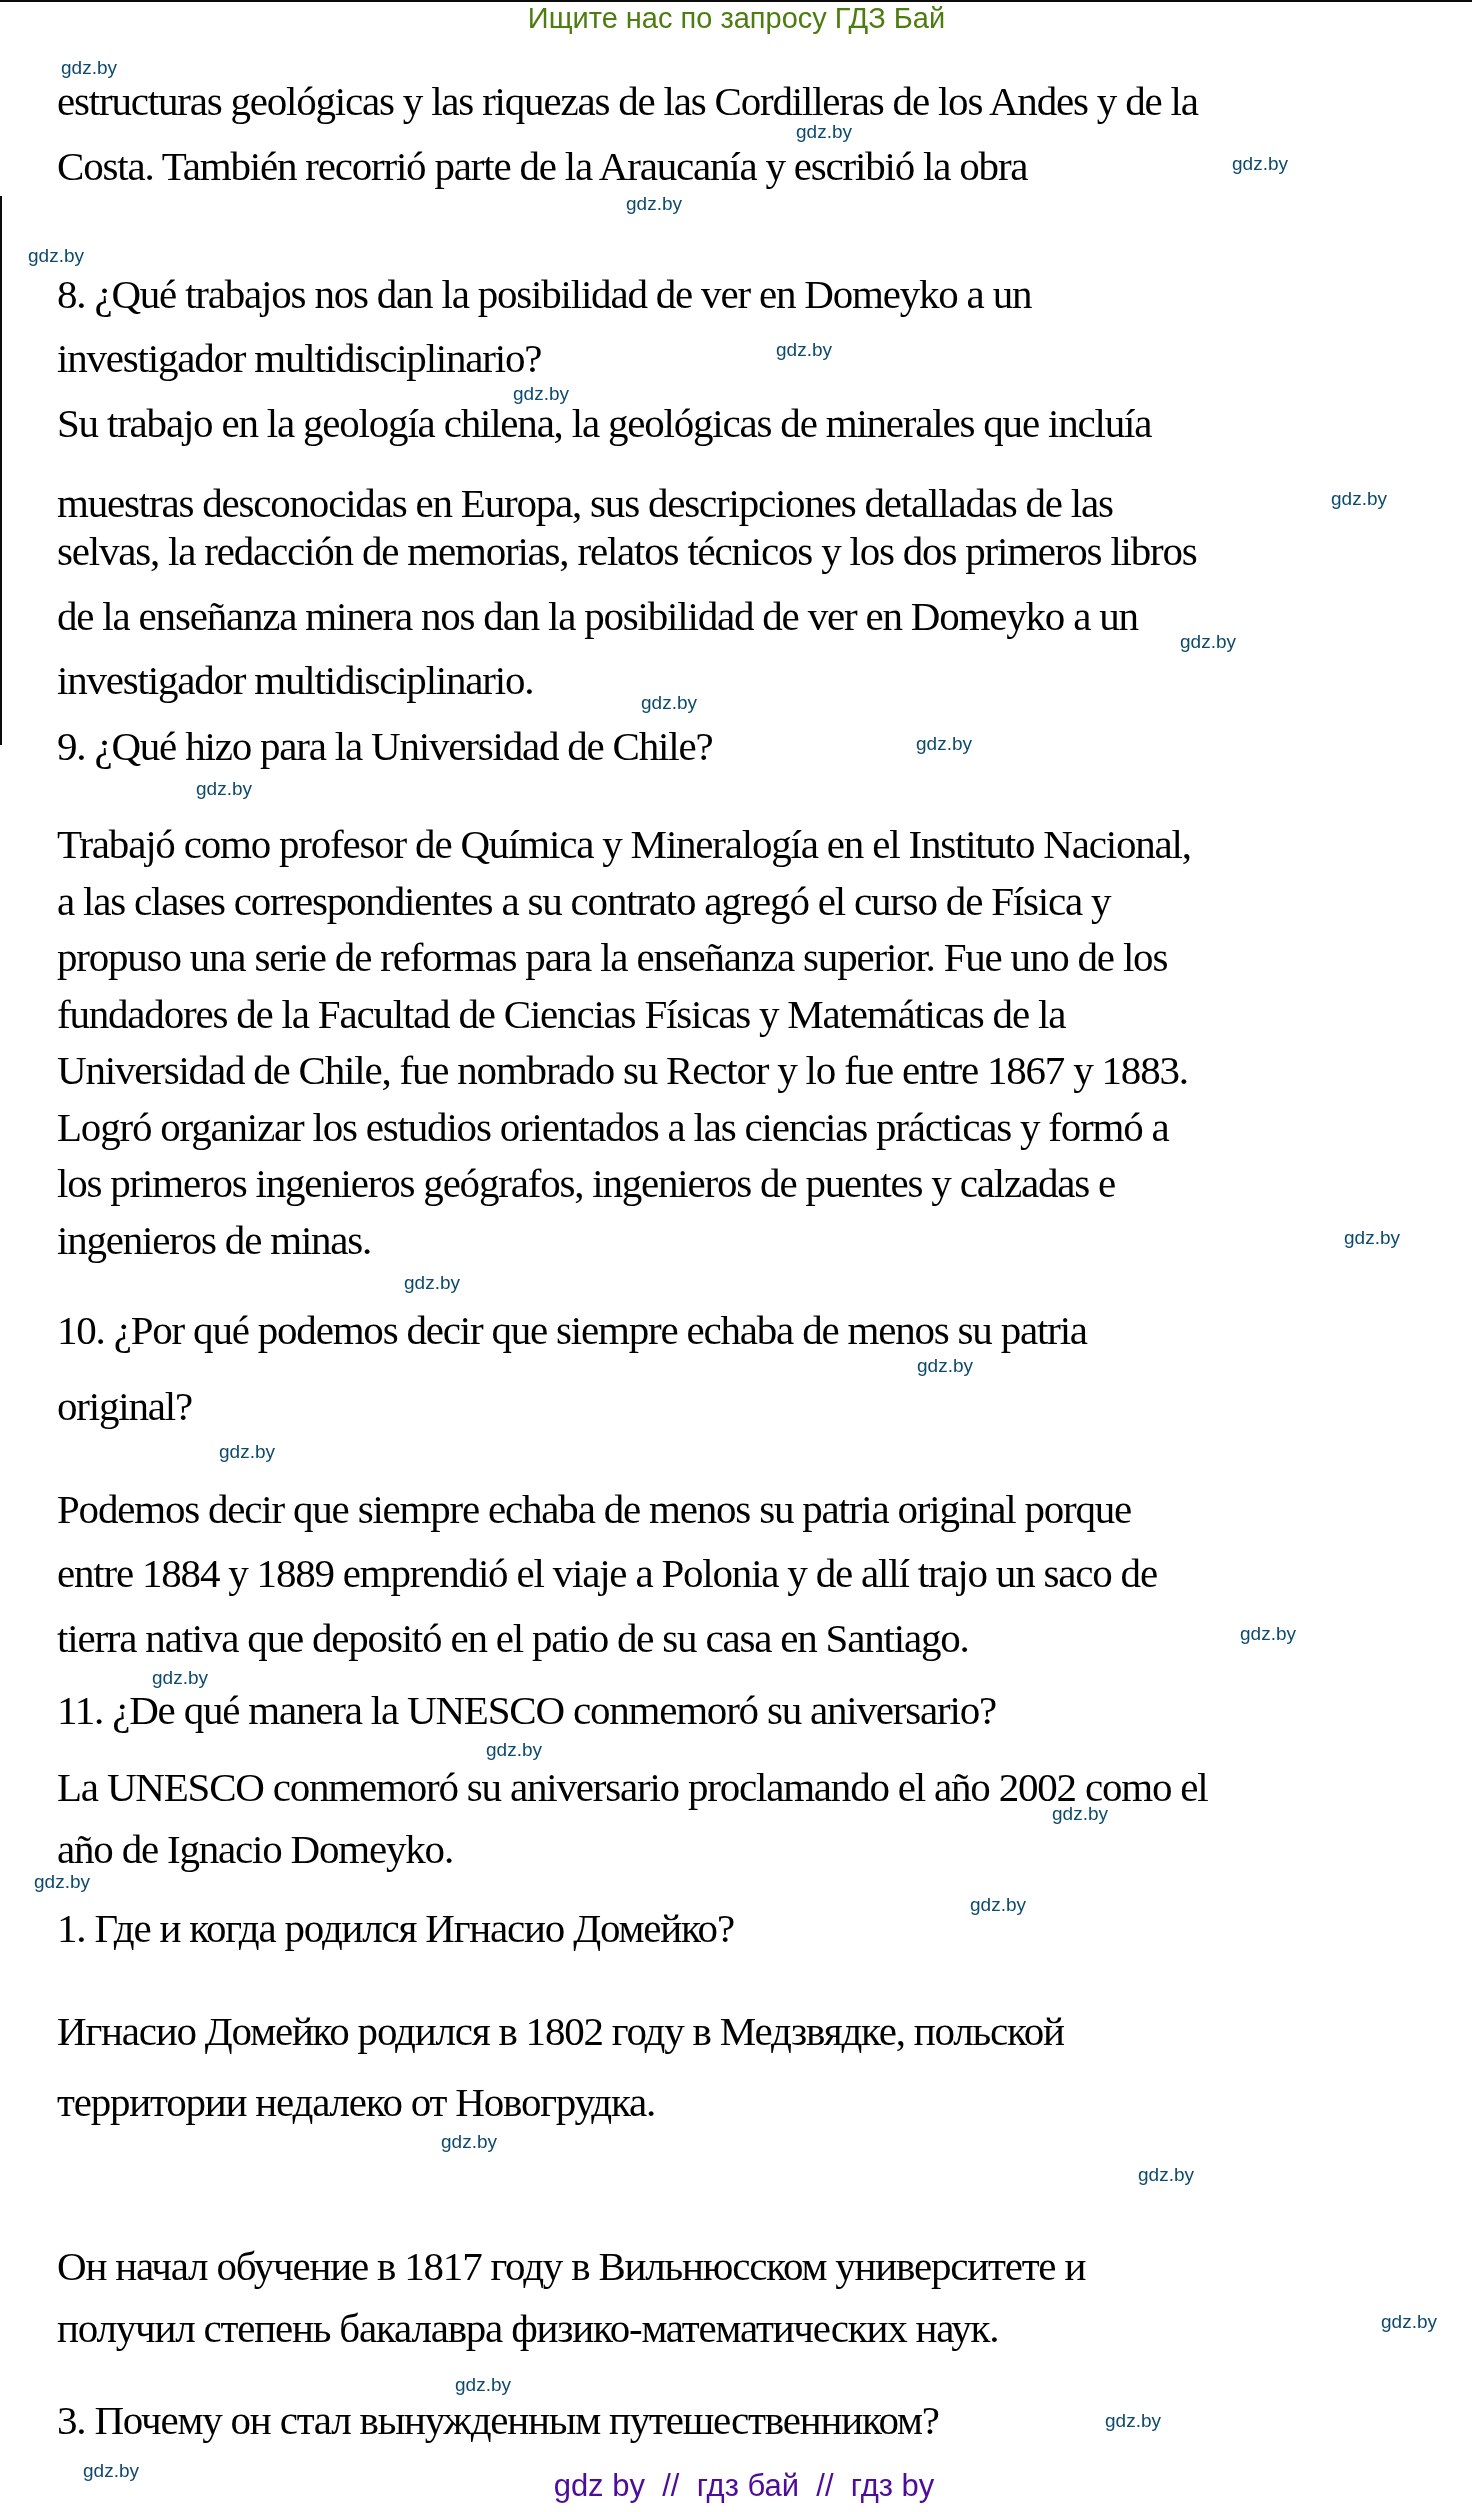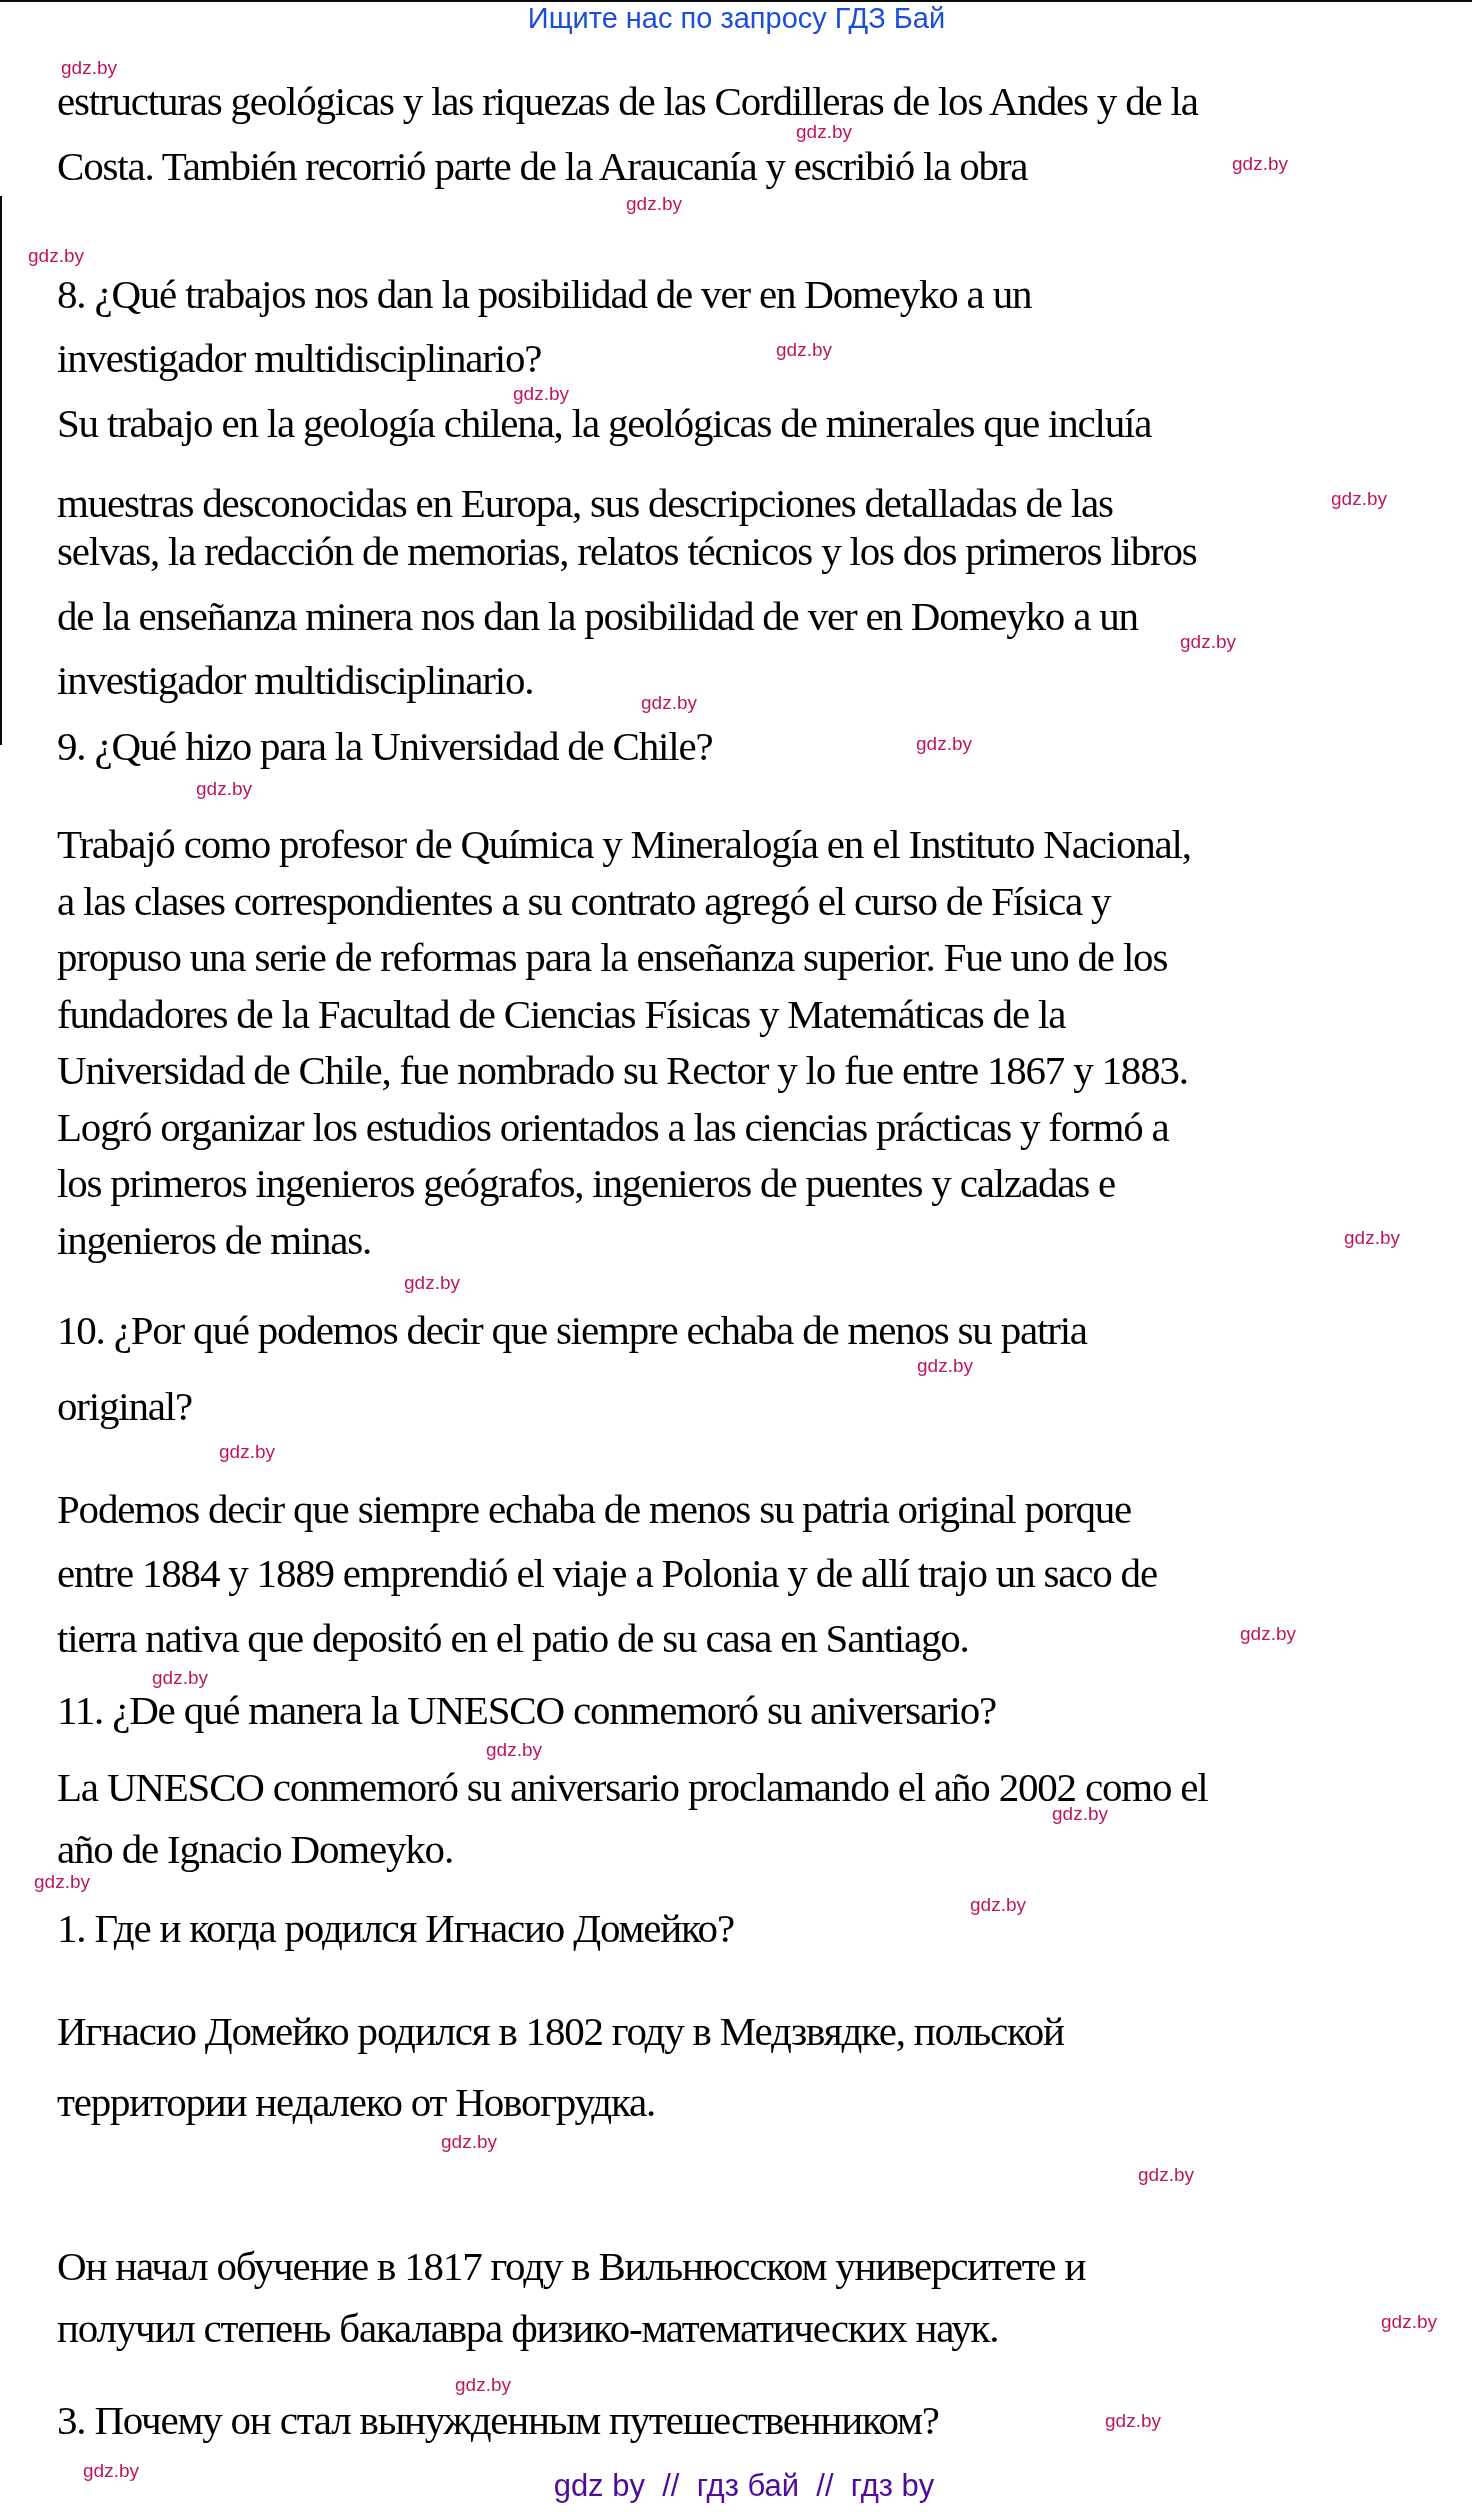--- a/index.html
+++ b/index.html
@@ -8,36 +8,36 @@
     width:1473px;
     height:2512px;
     background:#ffffff;
     overflow:hidden;
   }
   .edge-top{position:absolute;left:0;top:0;width:1473px;height:2.4px;background:#0b0b0b;}
   .edge-left{position:absolute;left:0;top:196px;width:2.4px;height:549px;background:#0b0b0b;}
   .hdr{
     position:absolute;left:0;right:0;top:3.1px;text-align:center;
     font:29px/1.1 "Liberation Sans","DejaVu Sans",sans-serif;
-    color:#1d4ed8;white-space:pre;
+    color:#4d7c0f;white-space:pre;
   }
   .ftr{
     position:absolute;left:0;right:0;top:2469px;text-align:center;
     font:31px/1.1 "Liberation Sans","DejaVu Sans",sans-serif;
     color:#4e0c9b;white-space:pre;padding-left:15px;
   }
   .tl{
     position:absolute;left:49px;
     font:41px/1.15 "Liberation Serif","DejaVu Serif",serif;
     letter-spacing:-1.2px;color:#000;white-space:pre;margin-left:8px;
   }
   .wm{
     position:absolute;
     font:19px/1 "Liberation Sans","DejaVu Sans",sans-serif;
-    color:#be185d;white-space:pre;
+    color:#0c4a6e;white-space:pre;
   }
 </style>
 </head>
 <body>
 
 <div id="page">
 
   <div class="edge-top"></div>
   <div class="edge-left"></div>
 

